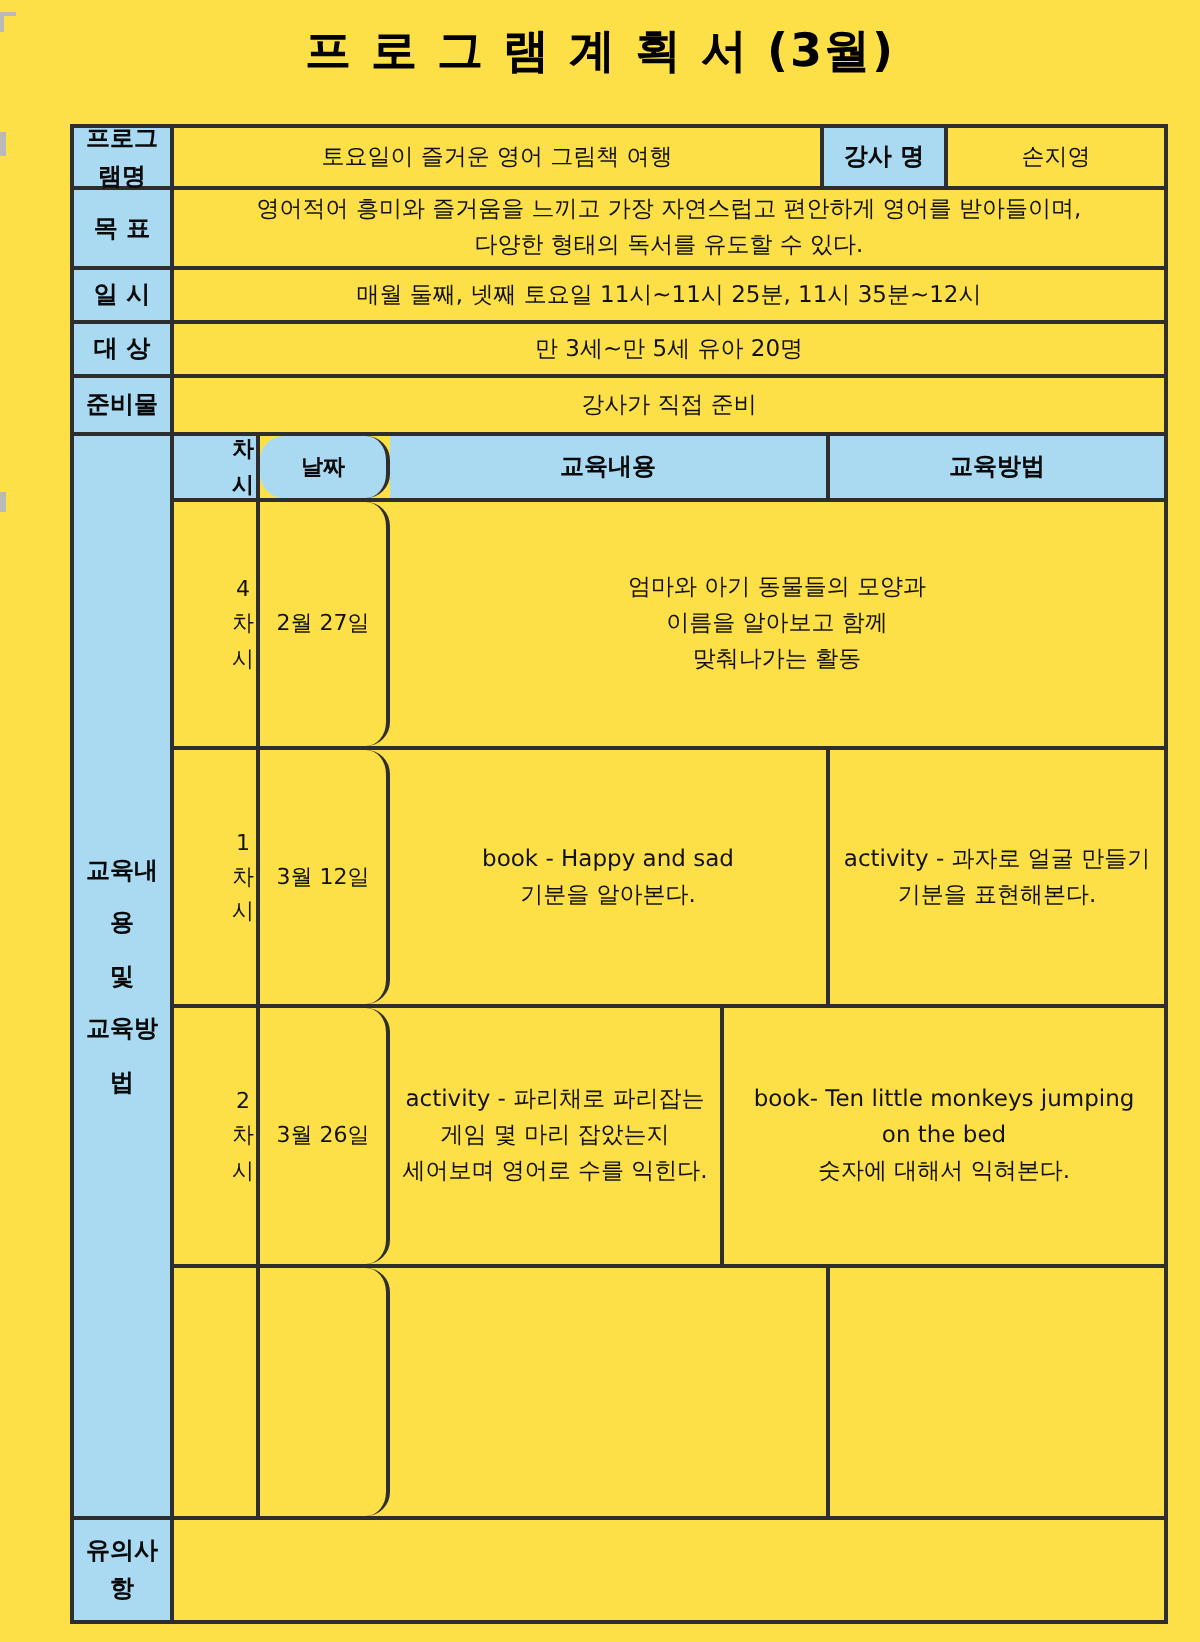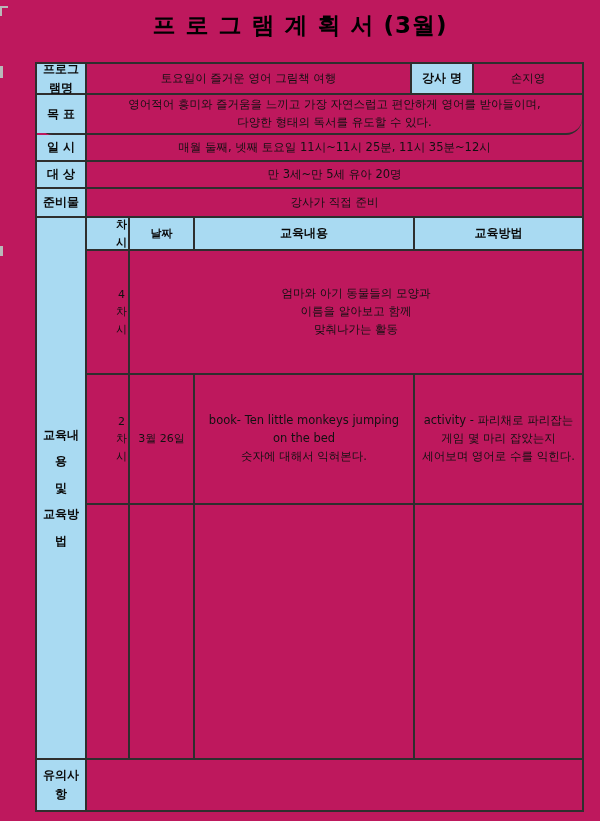--- a/index.html
+++ b/index.html
@@ -1,19 +1,19 @@
 <!DOCTYPE html>
 <html><head>
 <meta charset="utf-8">
 <style>
   * { margin:0; padding:0; box-sizing:border-box; }
   html,body { background:#f4f4f2; }
   .page {
     position:relative; width:600px; height:821px; margin:0 auto;
-    background:#be185d; font-family:"DejaVu Sans","Liberation Sans",sans-serif;
+    background:#fde047; font-family:"DejaVu Sans","Liberation Sans",sans-serif;
     color:#111; overflow:hidden;
   }
   .scan-mark { position:absolute; background:#b9b9b9; }
   .doc-title {
     position:absolute; top:10px; left:0; width:100%;
     text-align:center; font-size:23px; font-weight:bold; color:#000;
     letter-spacing:1px; white-space:nowrap;
   }
   .tbl {
     position:absolute; left:35px; top:62px; width:549px; height:750px;
@@ -24,34 +24,34 @@
   .row:last-child { border-bottom:none; }
   .cell {
     display:flex; align-items:center; justify-content:center;
     text-align:center; border-right:2px solid #2e2e2e;
     padding:2px 4px; white-space:pre-line; line-height:1.55;
   }
   .cell:last-child { border-right:none; }
   .blue { background:#a9daf2; font-weight:bold; font-size:12px; color:#0a0a0a; }
   .lbl { width:50px; flex:0 0 50px; }
   .grow { flex:1 1 auto; }
-  .r1 { height:31px; } .r2 { height:40px;border-radius:16px; } .r3 { height:27px; }
+  .r1 { height:31px; } .r2 { height:40px; } .r3 { height:27px; }
   .r4 { height:27px;justify-content:center; } .r5 { height:29px; }
   .teacher-lbl { width:62px; flex:0 0 62px; }
   .teacher-name { width:108px; flex:0 0 108px; }
   .sched { flex:1 1 auto; display:flex; flex-direction:row; border-bottom:2px solid #2e2e2e; }
   .sched-label { line-height:2.2; }
   .sched-right { flex:1 1 auto; display:flex; flex-direction:column; }
   .srow { display:flex; flex-direction:row; border-bottom:2px solid #2e2e2e; }
   .srow:last-child { border-bottom:none; }
   .hrow { height:33px; }
   .d1 { height:124px; } .d2 { height:129px; } .d3 { height:130px; }
   .dlast { flex:1 1 auto; }
   .c-session { width:43px; flex:0 0 43px; font-size:11px;padding-left:32px; }
-  .c-date { width:65px; flex:0 0 65px; font-size:11px; }
+  .c-date { width:65px; flex:0 0 65px; font-size:11px;border-radius:12px; }
   .c-content { width:220px; flex:0 0 220px; }
   .c-method { flex:1 1 auto; }
   .notes-row { height:50px; }
 </style>
 </head>
 <body>
 
 <div class="page">
 
   <div class="scan-mark" style="left:0;top:6px;width:8px;height:2px;"></div>
@@ -99,35 +99,44 @@
 
         <div class="srow hrow">
           <div class="cell blue c-session">차시</div>
           <div class="cell blue c-date">날짜</div>
           <div class="cell blue c-content">교육내용</div>
           <div class="cell blue c-method">교육방법</div>
         </div>
 
         <div class="srow d1">
           <div class="cell c-session">4차시</div>
+          <div class="cell c-date">2월 27일</div>
           <div class="cell c-method">엄마와 아기 동물들의 모양과
 이름을 알아보고 함께
 맞춰나가는 활동</div>
         </div>
 
+        <div class="srow d2">
+          <div class="cell c-session">1차시</div>
+          <div class="cell c-date">3월 12일</div>
+          <div class="cell c-content">book - Happy and sad
+기분을 알아본다.</div>
+          <div class="cell c-method">activity - 과자로 얼굴 만들기
+기분을 표현해본다.</div>
+        </div>
 
         <div class="srow d3">
           <div class="cell c-session">2차시</div>
           <div class="cell c-date">3월 26일</div>
+          <div class="cell c-method">activity - 파리채로 파리잡는
+게임 몇 마리 잡았는지
+세어보며 영어로 수를 익힌다.</div>
           <div class="cell c-content">book- Ten little monkeys jumping
 on the bed
 숫자에 대해서 익혀본다.</div>
-          <div class="cell c-method">activity - 파리채로 파리잡는
-게임 몇 마리 잡았는지
-세어보며 영어로 수를 익힌다.</div>
         </div>
 
         <div class="srow dlast">
           <div class="cell c-session"></div>
           <div class="cell c-date"></div>
           <div class="cell c-content"></div>
           <div class="cell c-method"></div>
         </div>
 
       </div>

